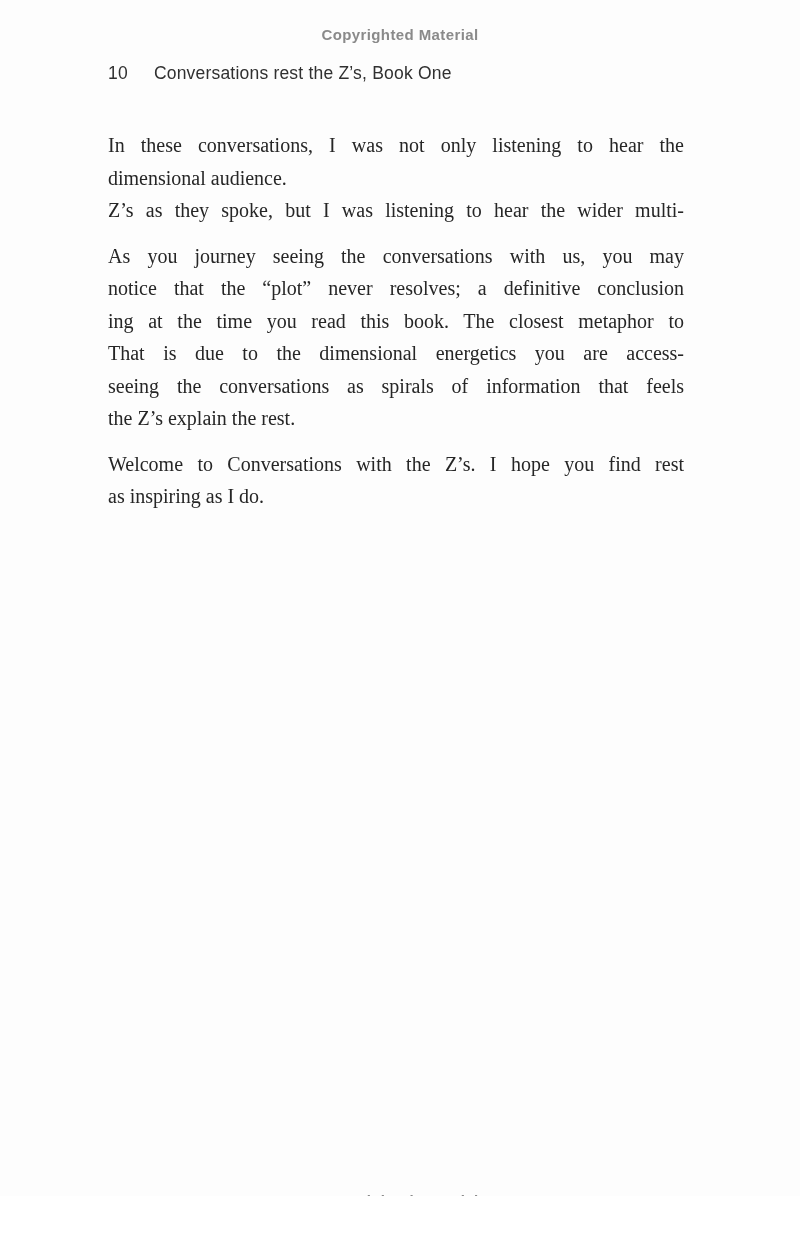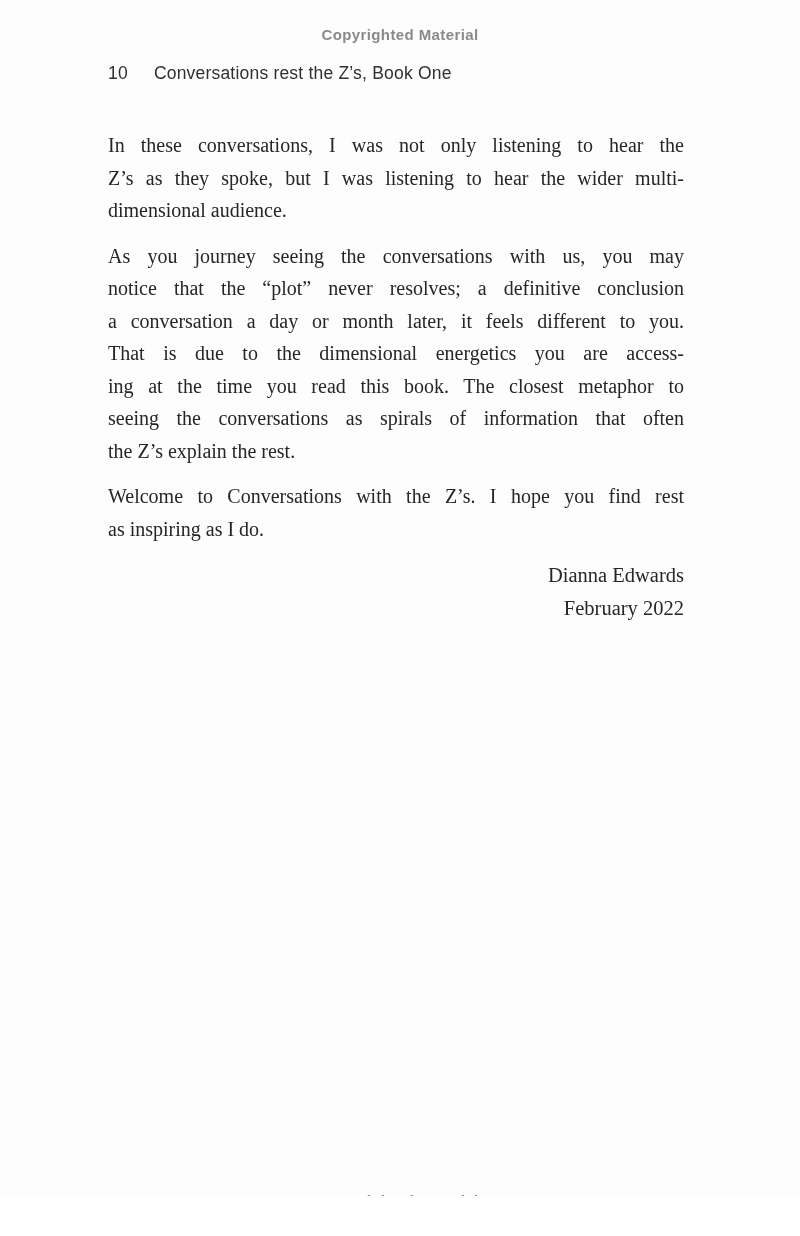--- a/index.html
+++ b/index.html
@@ -73,38 +73,33 @@
   <div class="watermark top">Copyrighted Material</div>
 
   <div class="running-header">
     <span class="pagenum">10</span>
     <span class="title">Conversations rest the Z’s, Book One</span>
   </div>
 
   <div class="body-column">
     <div class="paragraph">
         <div class="pline"><span>In these conversations, I was not only listening to hear the</span></div>
+        <div class="pline last"><span>dimensional audience.</span></div>
         <div class="pline"><span>Z’s as they spoke, but I was listening to hear the wider multi-</span></div>
-        <div class="pline last"><span>dimensional audience.</span></div>
       </div>
     <div class="paragraph">
         <div class="pline"><span>As you journey seeing the conversations with us, you may</span></div>
         <div class="pline"><span>notice that the “plot” never resolves; a definitive conclusion</span></div>
-        <div class="pline"><span>a conversation a day or month later, it feels different to you.</span></div>
+        <div class="pline"><span>ing at the time you read this book. The closest metaphor to</span></div>
         <div class="pline"><span>That is due to the dimensional energetics you are access-</span></div>
-        <div class="pline"><span>ing at the time you read this book. The closest metaphor to</span></div>
-        <div class="pline"><span>seeing the conversations as spirals of information that often</span></div>
+        <div class="pline"><span>seeing the conversations as spirals of information that feels</span></div>
         <div class="pline last"><span>the Z’s explain the rest.</span></div>
       </div>
     <div class="paragraph">
         <div class="pline"><span>Welcome to </span><span class="it">Conversations with the Z’s</span><span>. I hope you find rest</span></div>
         <div class="pline last"><span>as inspiring as I do.</span></div>
       </div>
 
-    <div class="signature">
-      <div>Dianna Edwards</div>
-      <div>February 2022</div>
-    </div>
   </div>
 
   <div class="watermark bottom">Copyrighted Material</div>
 
 </div>
 
 </body></html>

